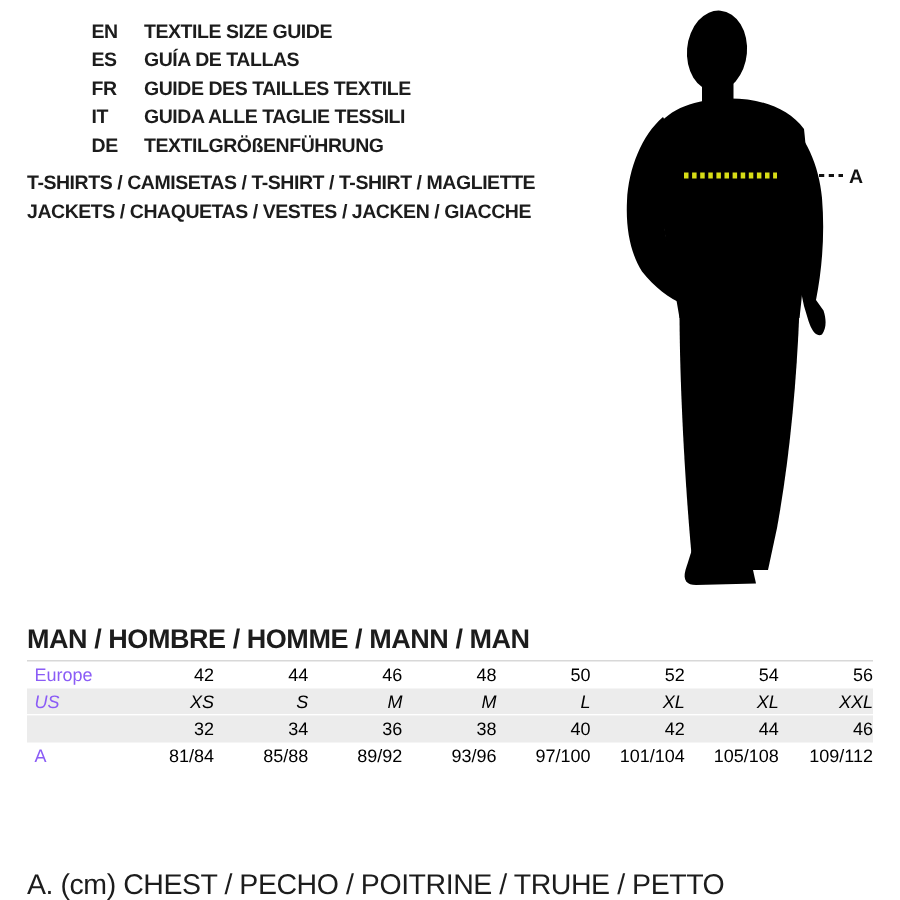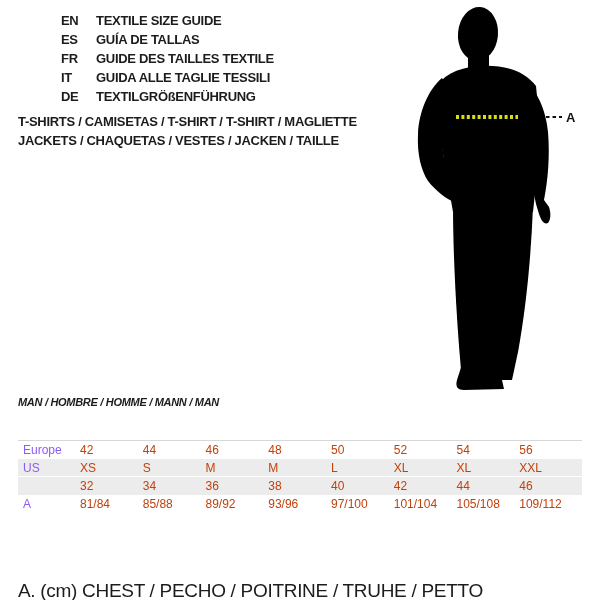--- a/index.html
+++ b/index.html
@@ -11,31 +11,31 @@
   .lang-list{position:absolute;left:25px;top:11px;}
   .lang-row{display:flex;height:19px;line-height:19px;padding-left:36px;}
   .lang-code{width:35px;font-weight:bold;font-size:13px;letter-spacing:-0.3px;}
   .lang-label{font-weight:bold;font-size:13px;letter-spacing:-0.3px;white-space:nowrap;}
   
   .category{position:absolute;left:18px;top:112px;}
   .category div{height:19px;line-height:19px;font-weight:bold;font-size:13px;letter-spacing:-0.3px;white-space:nowrap;}
   
   .figure{position:absolute;left:390px;top:0px;width:210px;height:410px;}
   
-  .section-title{position:absolute;left:18px;top:393px;height:18px;line-height:18px;
-    font-weight:bold;font-size:11px;letter-spacing:-0.3px;font-style:italic;}
+  .section-title{position:absolute;left:18px;top:417px;height:18px;line-height:18px;
+    font-weight:bold;font-size:18px;letter-spacing:-0.3px;}
   
   .size-table{position:absolute;left:18px;top:440px;width:564px;border-top:1px solid #d8d8d8;font-size:12px;}
   .st-header{background:#c4c4c4;height:19px;line-height:19px;border-bottom:1px solid #9e9e9e;
     padding-left:5px;color:#222;letter-spacing:-0.2px;}
   .st-row{display:grid;grid-template-columns:62px repeat(8,1fr);height:18px;line-height:18px;}
   .st-row.stripe{background:#ececec;}
-  .st-row.stripe-sep{border-bottom:1px solid #ffffff;box-sizing:border-box;}
+  .st-row.stripe-sep{border-bottom:1px solid #ffffff;box-sizing:border-box;font-style:italic;}
   .st-label{padding-left:5px;text-align:left;color:#8b5cf6;}
-  .st-cell{text-align:left;color:#c2410c;}
+  .st-cell{text-align:right;color:#000000;}
   
   .footnote{position:absolute;left:18px;top:546px;height:18px;line-height:18px;
     font-weight:normal;font-size:19px;letter-spacing:-0.3px;margin-top:36px;}
 </style>
 </head>
 <body>
 
 <div class="page">
 
   <div class="lang-list">
@@ -56,21 +56,21 @@
       <span class="lang-label">GUIDA ALLE TAGLIE TESSILI</span>
     </div>
     <div class="lang-row">
       <span class="lang-code">DE</span>
       <span class="lang-label">TEXTILGRÖßENFÜHRUNG</span>
     </div>
   </div>
 
   <div class="category">
     <div>T-SHIRTS / CAMISETAS / T-SHIRT / T-SHIRT / MAGLIETTE</div>
-    <div>JACKETS / CHAQUETAS / VESTES / JACKEN / TAILLE</div>
+    <div>JACKETS / CHAQUETAS / VESTES / JACKEN / GIACCHE</div>
   </div>
 
   <svg class="figure" viewBox="0 0 210 410" xmlns="http://www.w3.org/2000/svg">
     <g fill="#000000">
       <ellipse cx="88" cy="34" rx="20" ry="27" transform="rotate(5 88 34)"></ellipse>
       <rect x="78" y="48" width="21" height="20"></rect>
       <path d="M 44,90 C 52,76 66,68 88,66 C 112,64 134,70 146,86 C 150,120 148,170 143,212 L 63,212 C 56,170 48,130 44,90 Z"></path>
       <path d="M 52,78 C 38,90 29,112 28,134 C 27,154 31,170 38,181 C 46,191 56,199 66,203 L 73,191 C 63,183 57,172 54,158 C 50,138 52,110 60,92 Z"></path>
       <path d="M 134,80 C 147,90 156,110 158,132 C 160,156 158,180 154,200 L 159,207 C 161,213 161,219 158,223 C 154,225 151,220 149,214 L 146,204 C 142,186 139,166 137,148 C 135,128 131,104 125,90 Z"></path>
       <path d="M 63,206 L 143,206 C 141,258 136,308 128,352 L 122,380 L 72,380 C 67,330 63,258 63,206 Z"></path>

